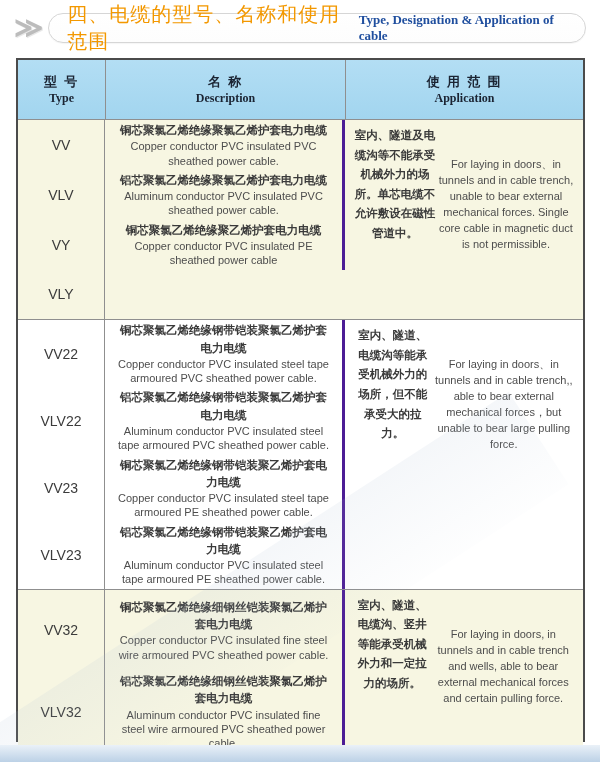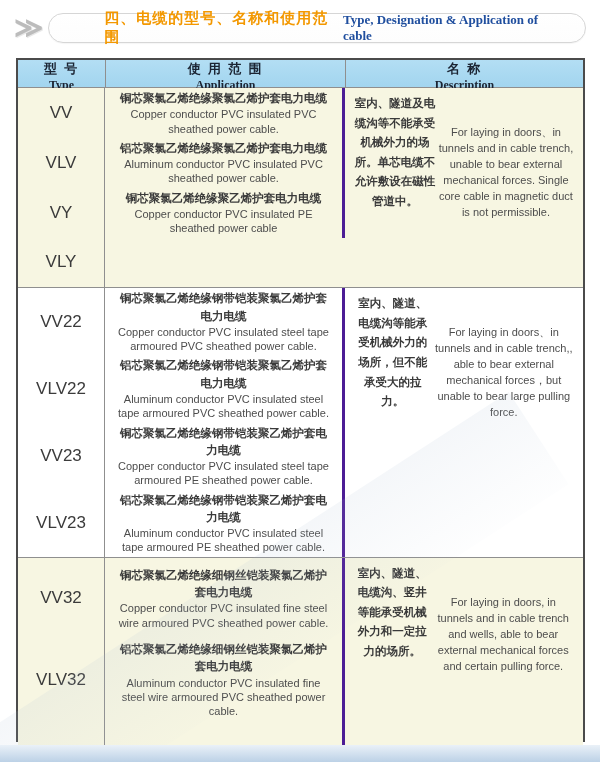--- a/index.html
+++ b/index.html
@@ -21,32 +21,32 @@
     letter-spacing:-3px; margin-right:8px;
     text-shadow: 1px 1px 0 #e8e8e8;
   }
   .pill {
     flex:1; height:30px; border:1px solid #d6d6d6; border-radius:16px;
     background:linear-gradient(to bottom,#ffffff,#fdfdfd);
     display:flex; align-items:center; justify-content:space-between;
     padding:0 16px 0 18px;
     box-shadow:0 1px 1px rgba(0,0,0,0.04);
   }
-  .title-cn { color:#F39800; font-weight:bold; font-size:15px; letter-spacing:1px;margin-left:37px; }
+  .title-cn { color:#F39800; font-weight:normal; font-size:20px; letter-spacing:1px; }
   .title-en { color:#1F4E9E; font-weight:bold; font-size:13px; font-family:"Liberation Serif", serif; }
 
   
   .table {
     position:absolute; left:16px; top:58px; width:569px; height:684px;
     border:2px solid #4b4b4b;
     display:flex; flex-direction:column;
     background:#ffffff;
   }
   .thead {
-    flex:none; height:28px;
+    flex:none; height:60px;
     background:linear-gradient(to bottom,#b3def4,#a2d5ef);
     border-bottom:1px solid #8f8f8f;
     display:grid; grid-template-columns:87px 1fr 238px;
   }
   .th {
     display:flex; flex-direction:column; align-items:center; justify-content:center;
     color:#1b2433;
   }
   .th + .th { border-left:1px solid #8f8f8f; }
   .th-cn { font-weight:bold; font-size:13px; letter-spacing:2px; font-family:"Liberation Serif", serif; }
@@ -58,21 +58,21 @@
     grid-template-columns:87px 1fr 238px;
     grid-template-rows:repeat(4, 1fr);
   }
   .group + .group { border-top:1px solid #8f8f8f; }
   .g-cream { background:#f7f6e2; }
   .g-white { background:#ffffff; }
 
   .type-cell {
     grid-column:1; border-right:1px solid #8f8f8f;
     display:flex; align-items:center; justify-content:center;
-    font-size:17px; color:#3b3b3b;
+    font-size:14px; color:#3b3b3b;
   }
   .name-cell {
     grid-column:2; border-right:3px solid #4c1d95;
     display:flex; flex-direction:column; align-items:center; justify-content:center;
     text-align:center; padding:2px 10px;
   }
   .name-cn { font-weight:bold; color:#3a3a3a; font-size:11.5px; line-height:1.5; }
   .name-en { color:#4d4d4d; font-size:11px; line-height:1.3; max-width:225px; }
   .app-cell {
     grid-column:3; grid-row:1 / span 4;
@@ -109,26 +109,26 @@
   </div>
 
   <div class="table">
 
     <div class="thead">
       <div class="th">
         <div class="th-cn">型 号</div>
         <div class="th-en">Type</div>
       </div>
       <div class="th">
+        <div class="th-cn">名 称</div>
+        <div class="th-en">Description</div>
+      </div>
+      <div class="th">
         <div class="th-cn">使 用 范 围</div>
         <div class="th-en">Application</div>
-      </div>
-      <div class="th">
-        <div class="th-cn">名 称</div>
-        <div class="th-en">Description</div>
       </div>
     </div>
 
     <div class="group g-cream">
       <div class="type-cell" style="grid-row:1">VV</div>
       <div class="name-cell" style="grid-row:1">
         <div class="name-cn">铜芯聚氯乙烯绝缘聚氯乙烯护套电力电缆</div>
         <div class="name-en">Copper conductor PVC insulated PVC sheathed power cable.</div>
       </div>
       <div class="type-cell" style="grid-row:2">VLV</div>

